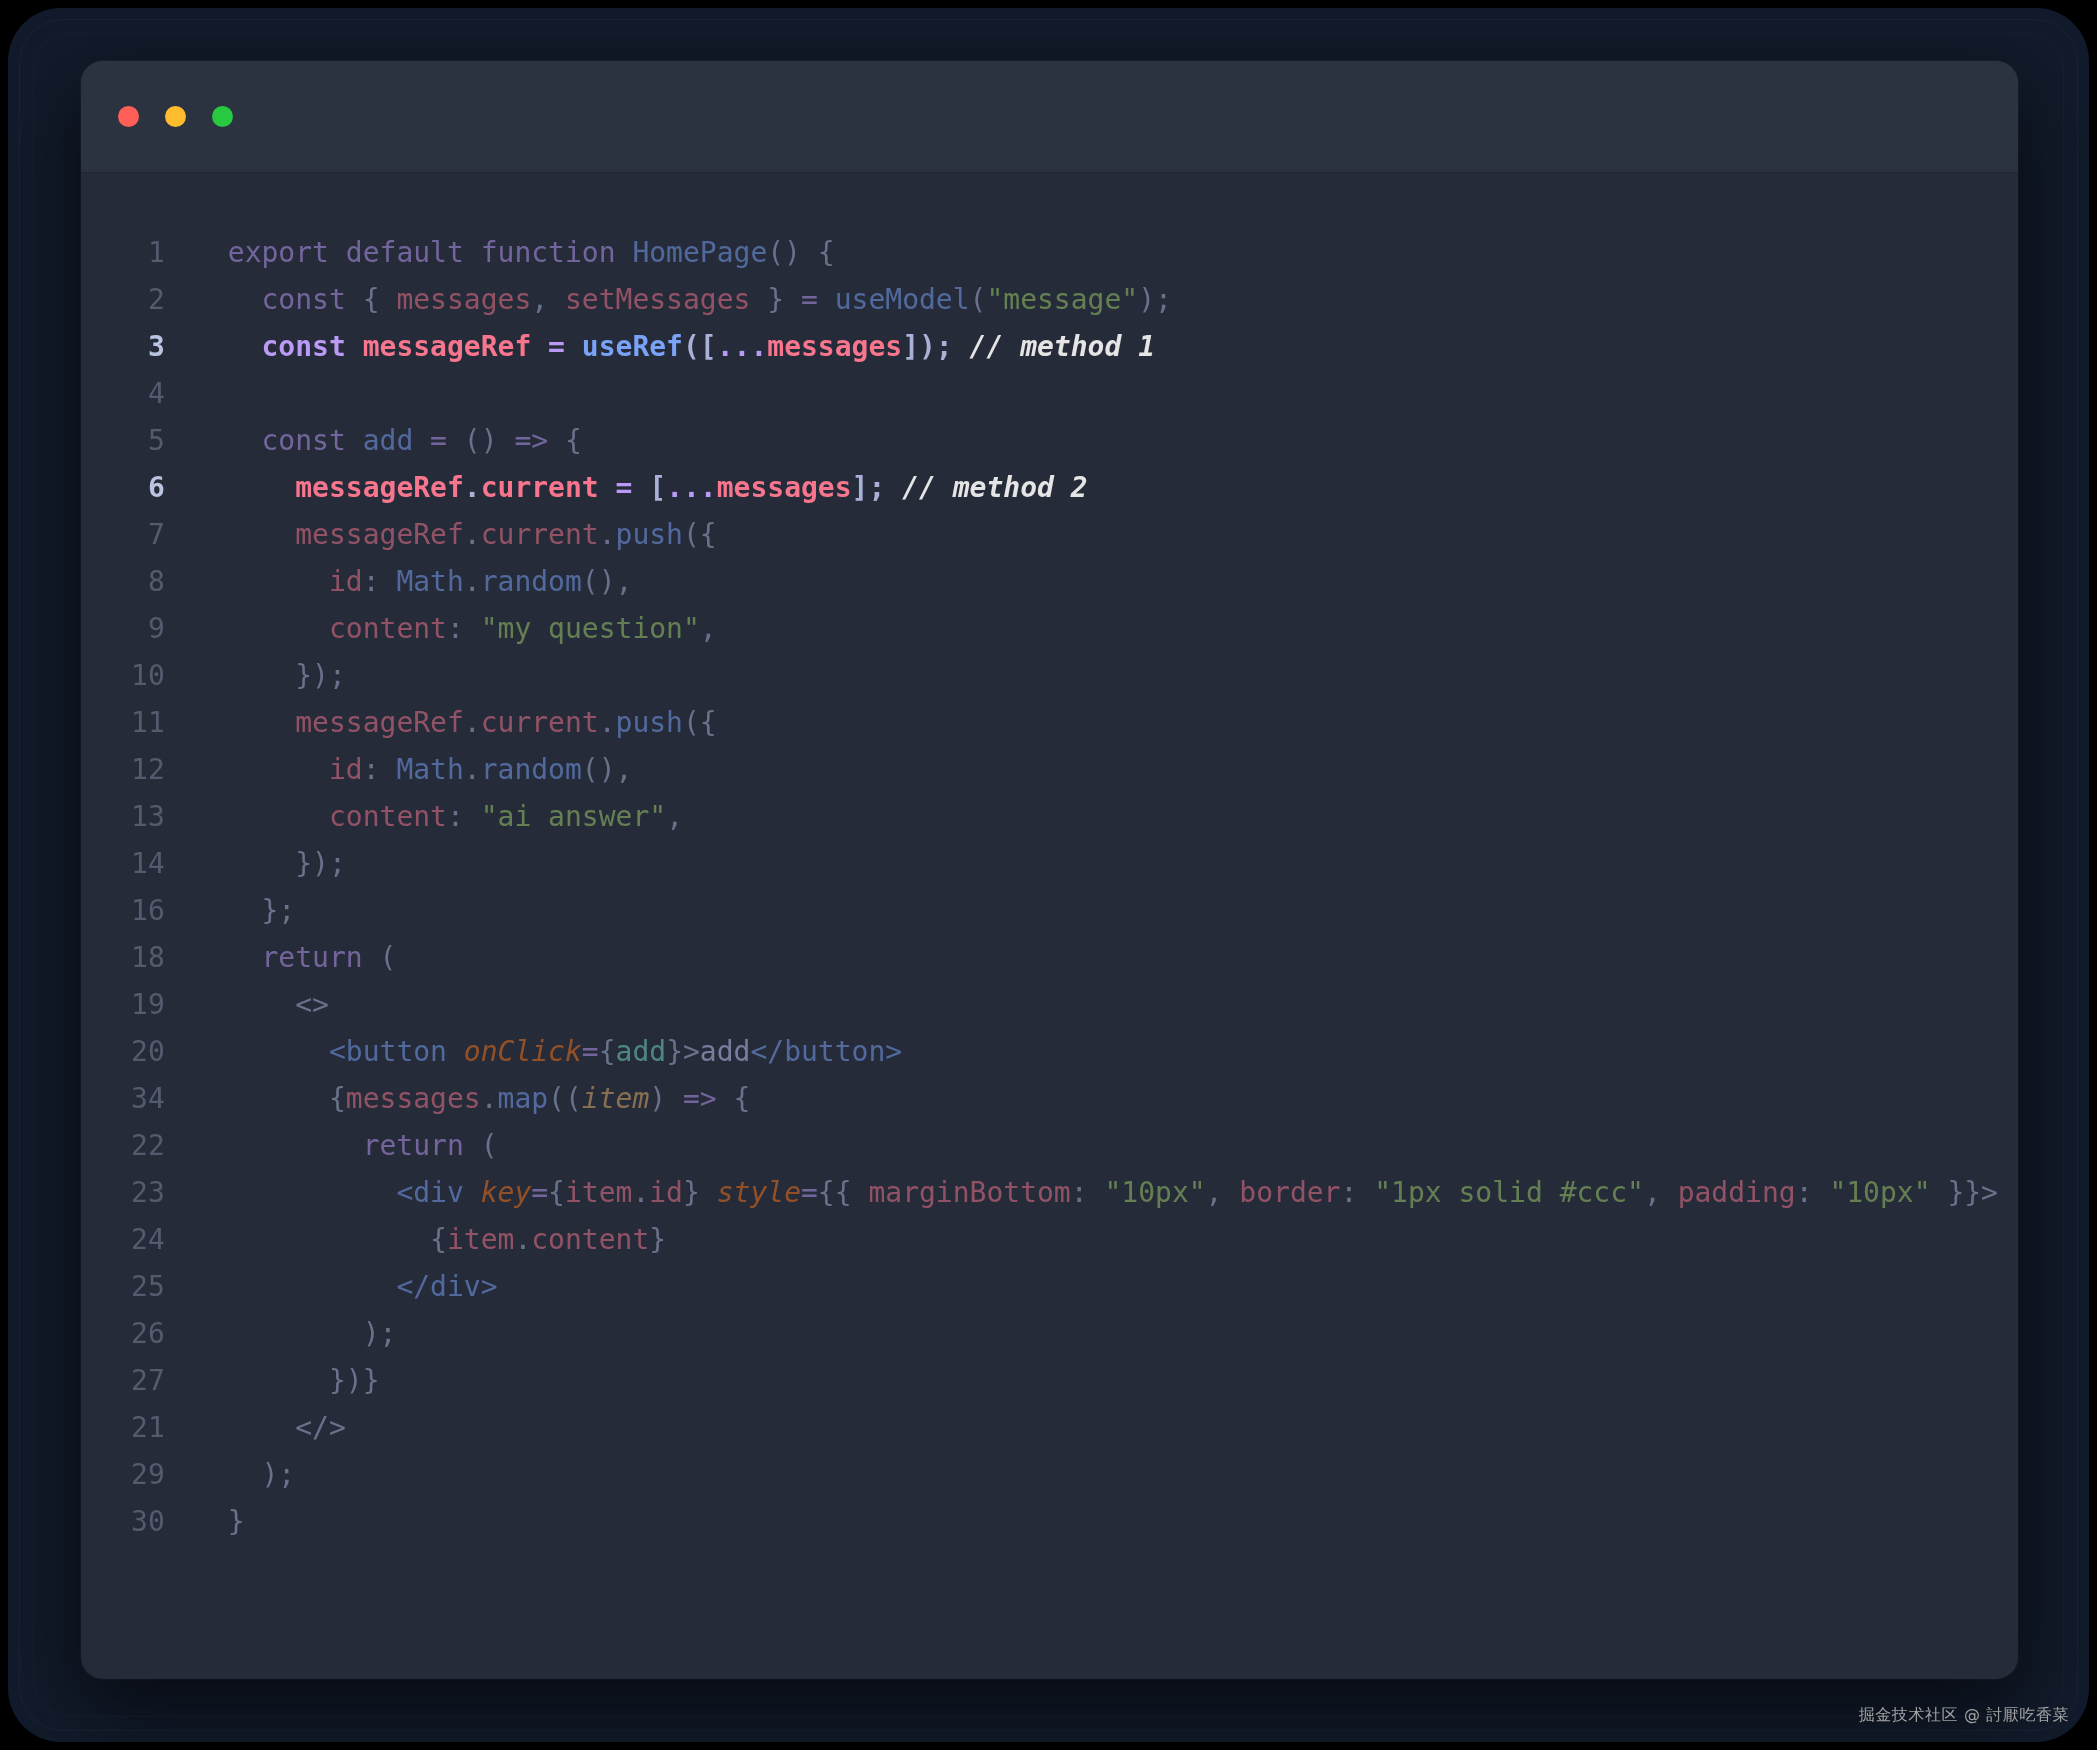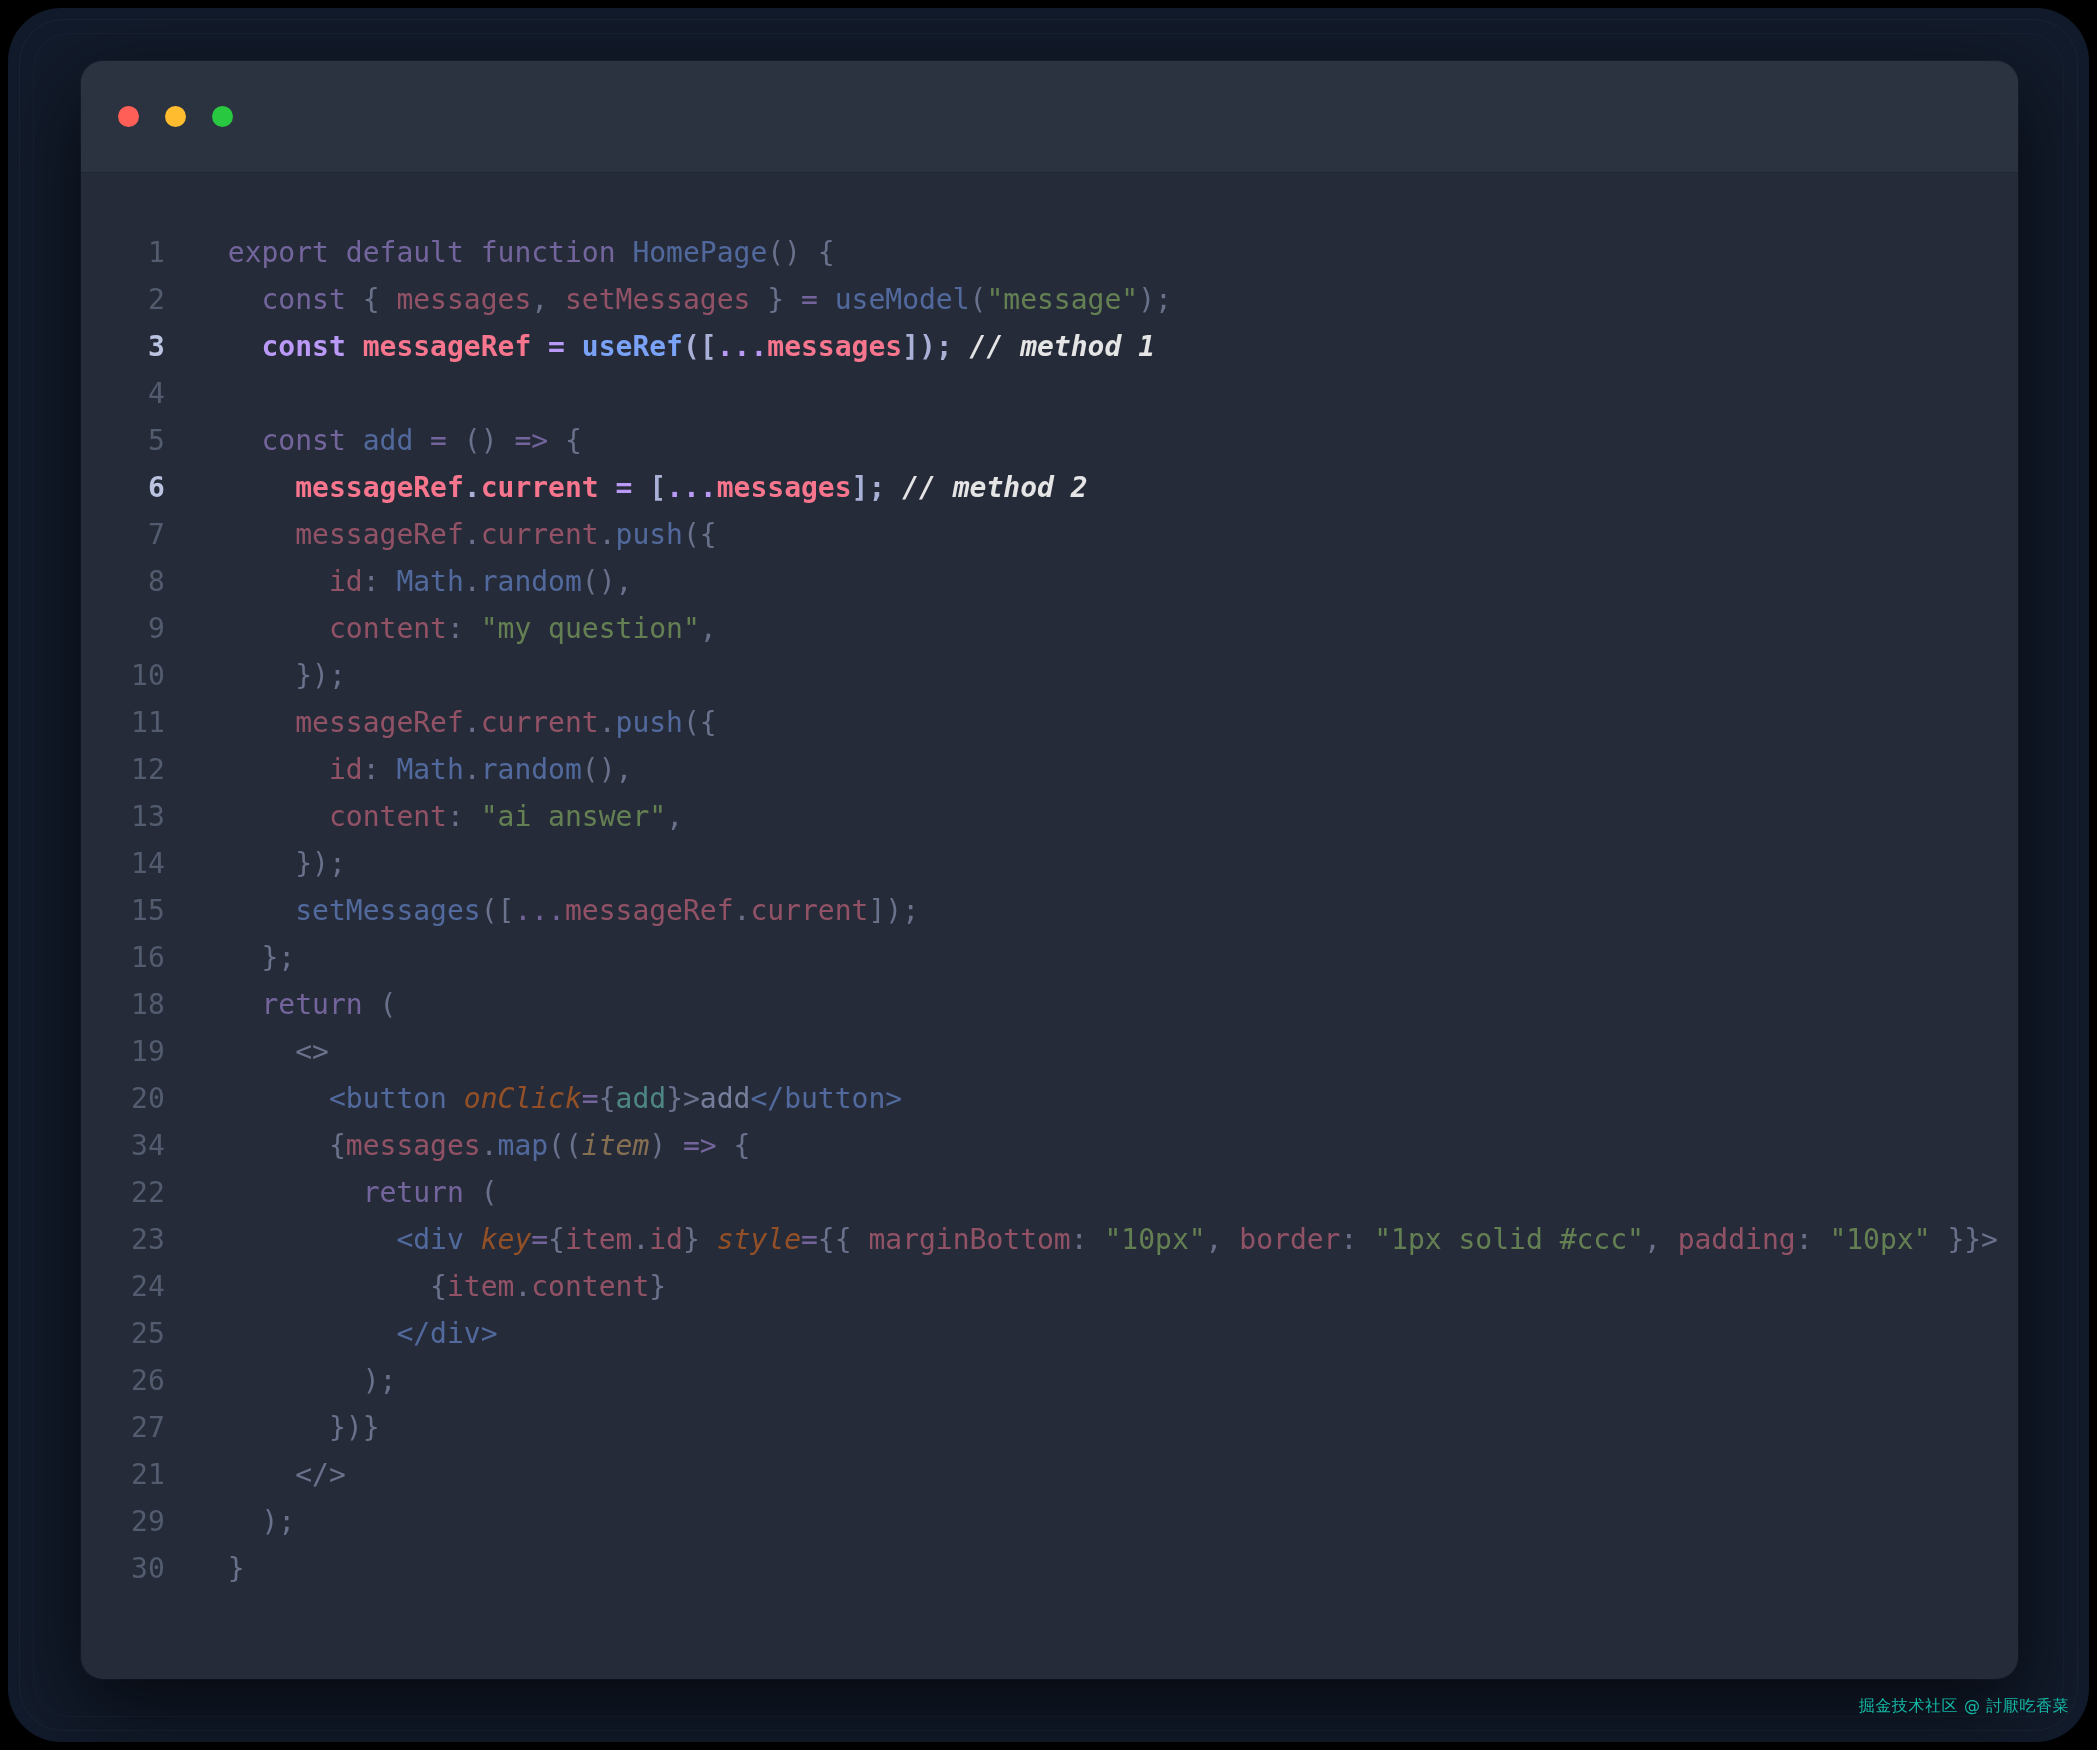--- a/index.html
+++ b/index.html
@@ -101,22 +101,22 @@
   .tok-fg    { color: #a9b1d6; }
   .tok-tag   { color: #7aa2f7; }
   .tok-attr  { color: #f97316; font-style: italic; }
   .tok-ref   { color: #73daca; }
   .tok-txt   { color: #c0caf5; }
   .tok-param { color: #e0af68; font-style: italic; }
 
   .watermark {
     position: absolute;
     right: 20px;
-    bottom: 25px;
-    color: #14b8a6;
+    bottom: 16px;
+    color: #a3a3a3;
     font-size: 16px;
     letter-spacing: 0.6px;
     font-family: "DejaVu Sans", "Liberation Sans", sans-serif;
   }
 </style>
 </head>
 <body>
 
 <div class="stage">
   <div class="backdrop">
@@ -177,24 +177,20 @@
           </div>
           <div class="line">
             <span class="ln">13</span>
             <span class="lc"><span class="tok-fg">      </span><span class="tok-var">content</span><span class="tok-fg">: </span><span class="tok-str">"ai answer"</span><span class="tok-fg">,</span></span>
           </div>
           <div class="line">
             <span class="ln">14</span>
             <span class="lc"><span class="tok-fg">    });</span></span>
           </div>
           <div class="line">
-            <span class="ln">15</span>
-            <span class="lc"><span class="tok-fg">    </span><span class="tok-fn">setMessages</span><span class="tok-fg">([</span><span class="tok-op">...</span><span class="tok-var">messageRef</span><span class="tok-fg">.</span><span class="tok-var">current</span><span class="tok-fg">]);</span></span>
-          </div>
-          <div class="line">
             <span class="ln">16</span>
             <span class="lc"><span class="tok-fg">  };</span></span>
           </div>
           <div class="line">
             <span class="ln">18</span>
             <span class="lc"><span class="tok-fg">  </span><span class="tok-kw">return</span><span class="tok-fg"> (</span></span>
           </div>
           <div class="line">
             <span class="ln">19</span>
             <span class="lc"><span class="tok-fg">    &lt;&gt;</span></span>

